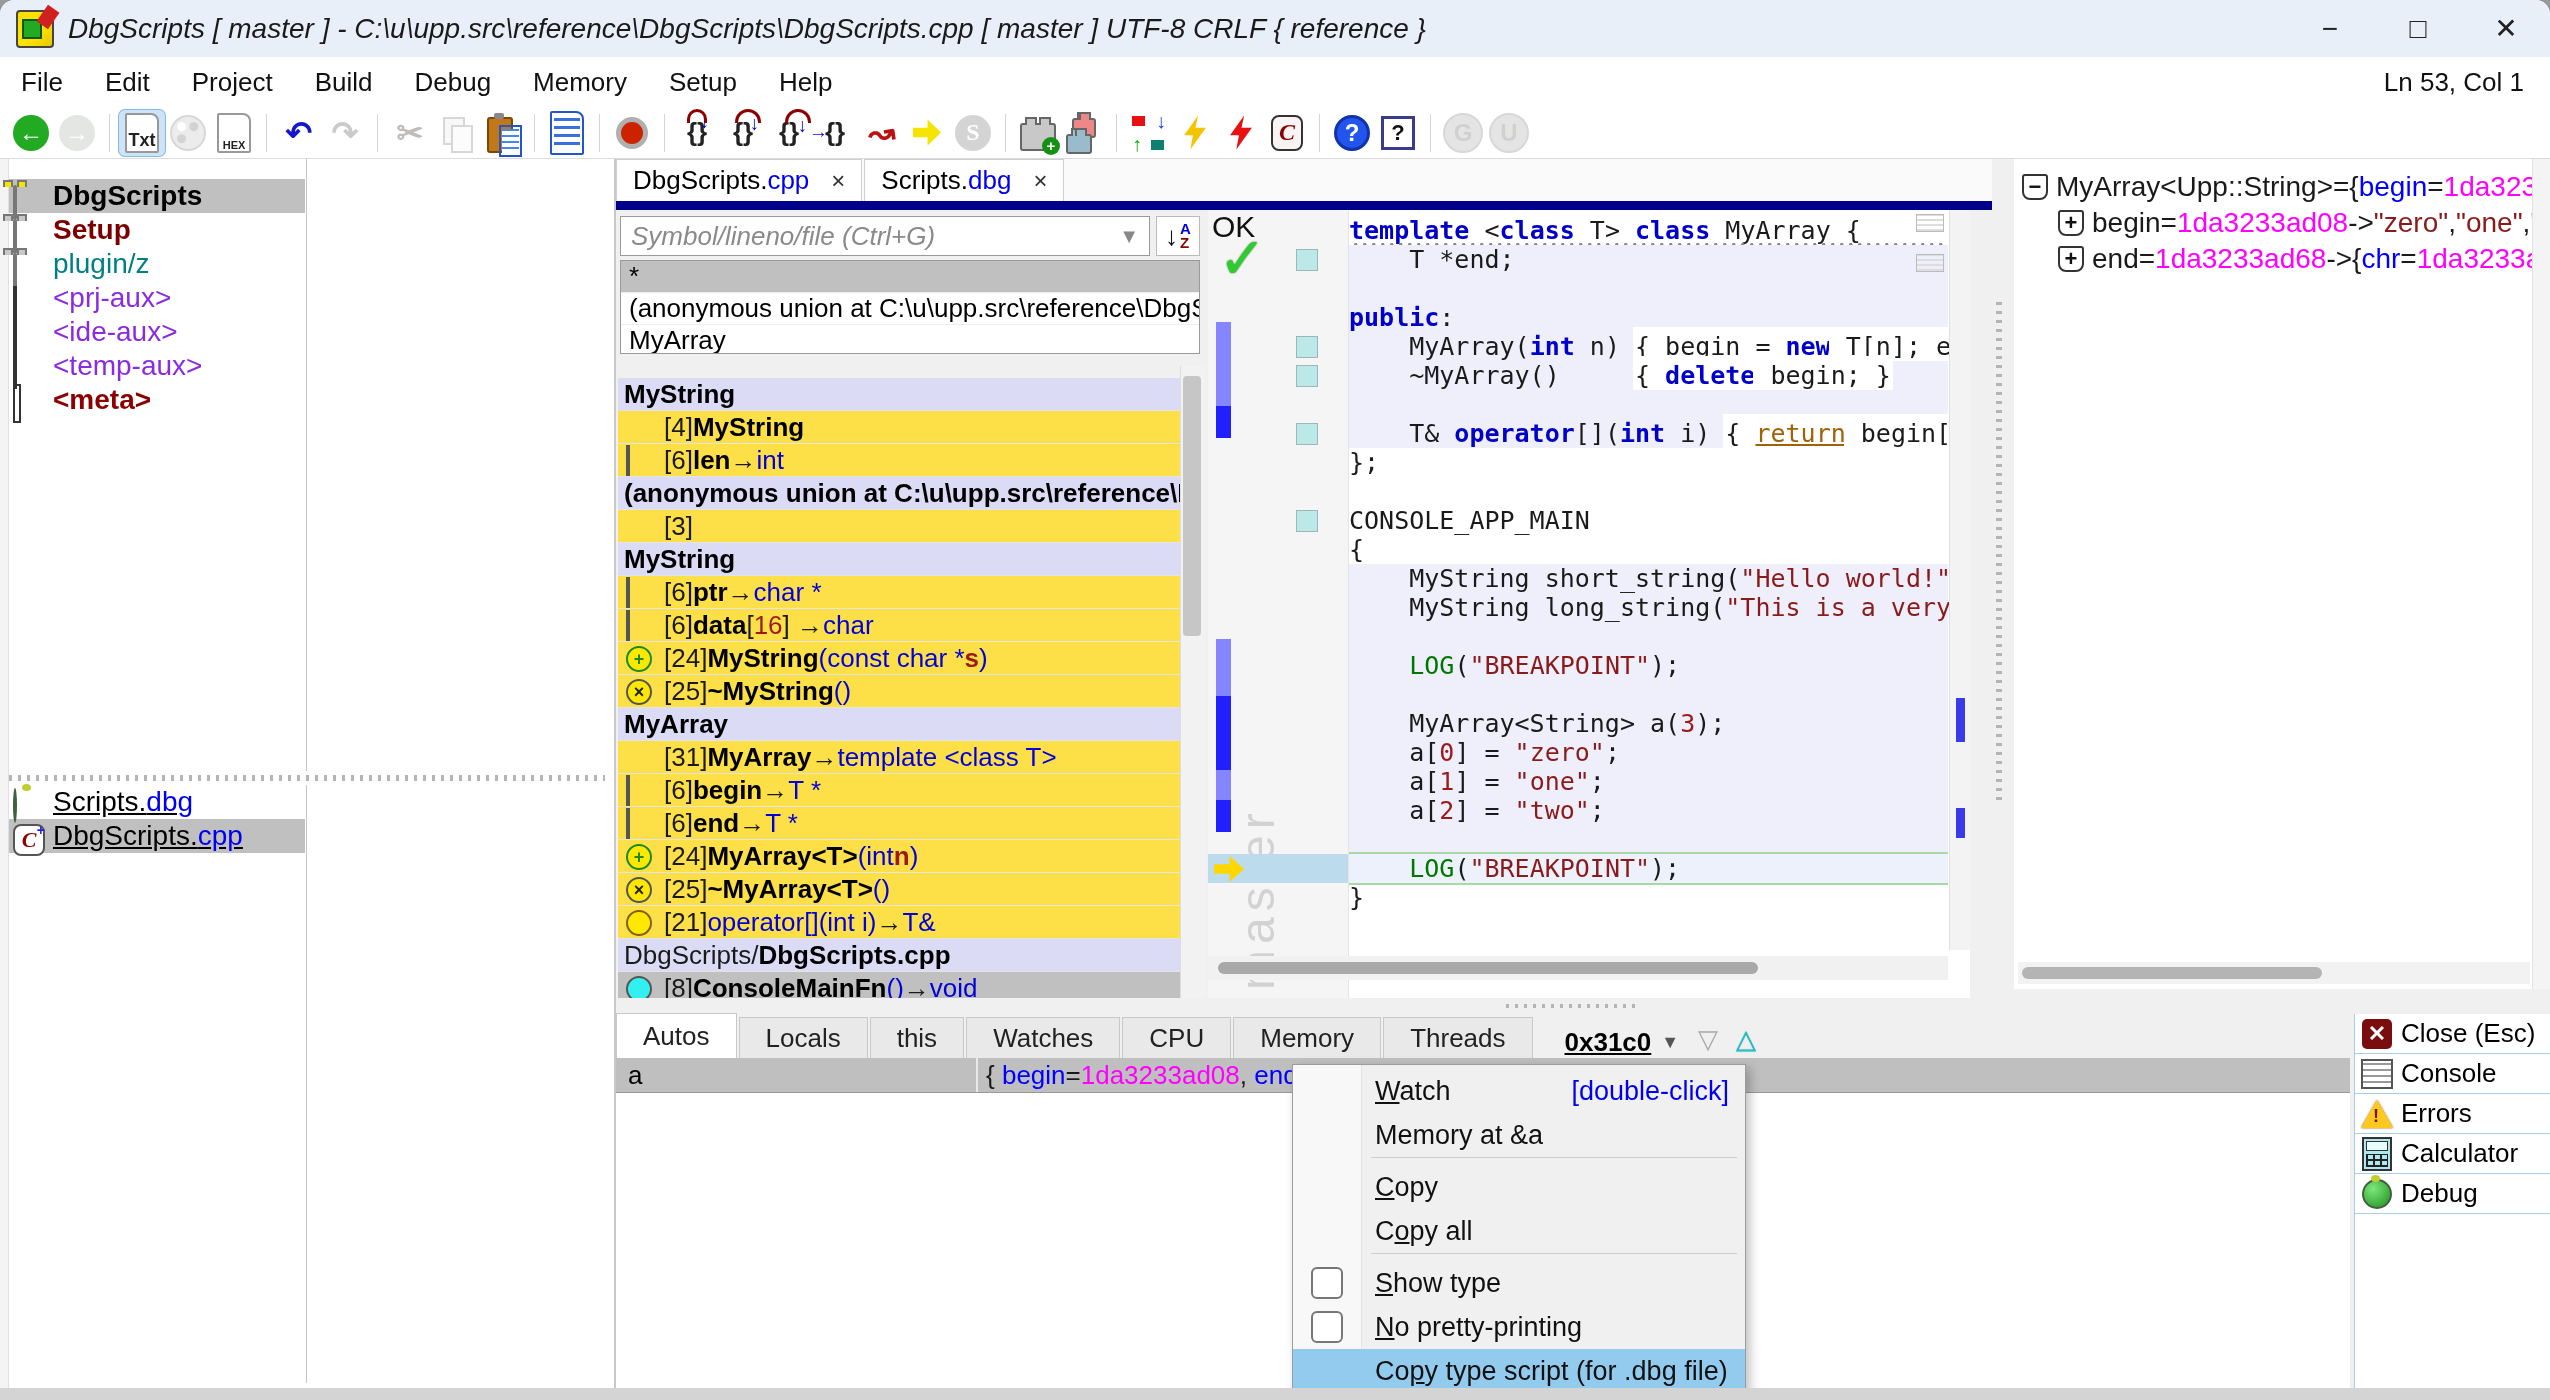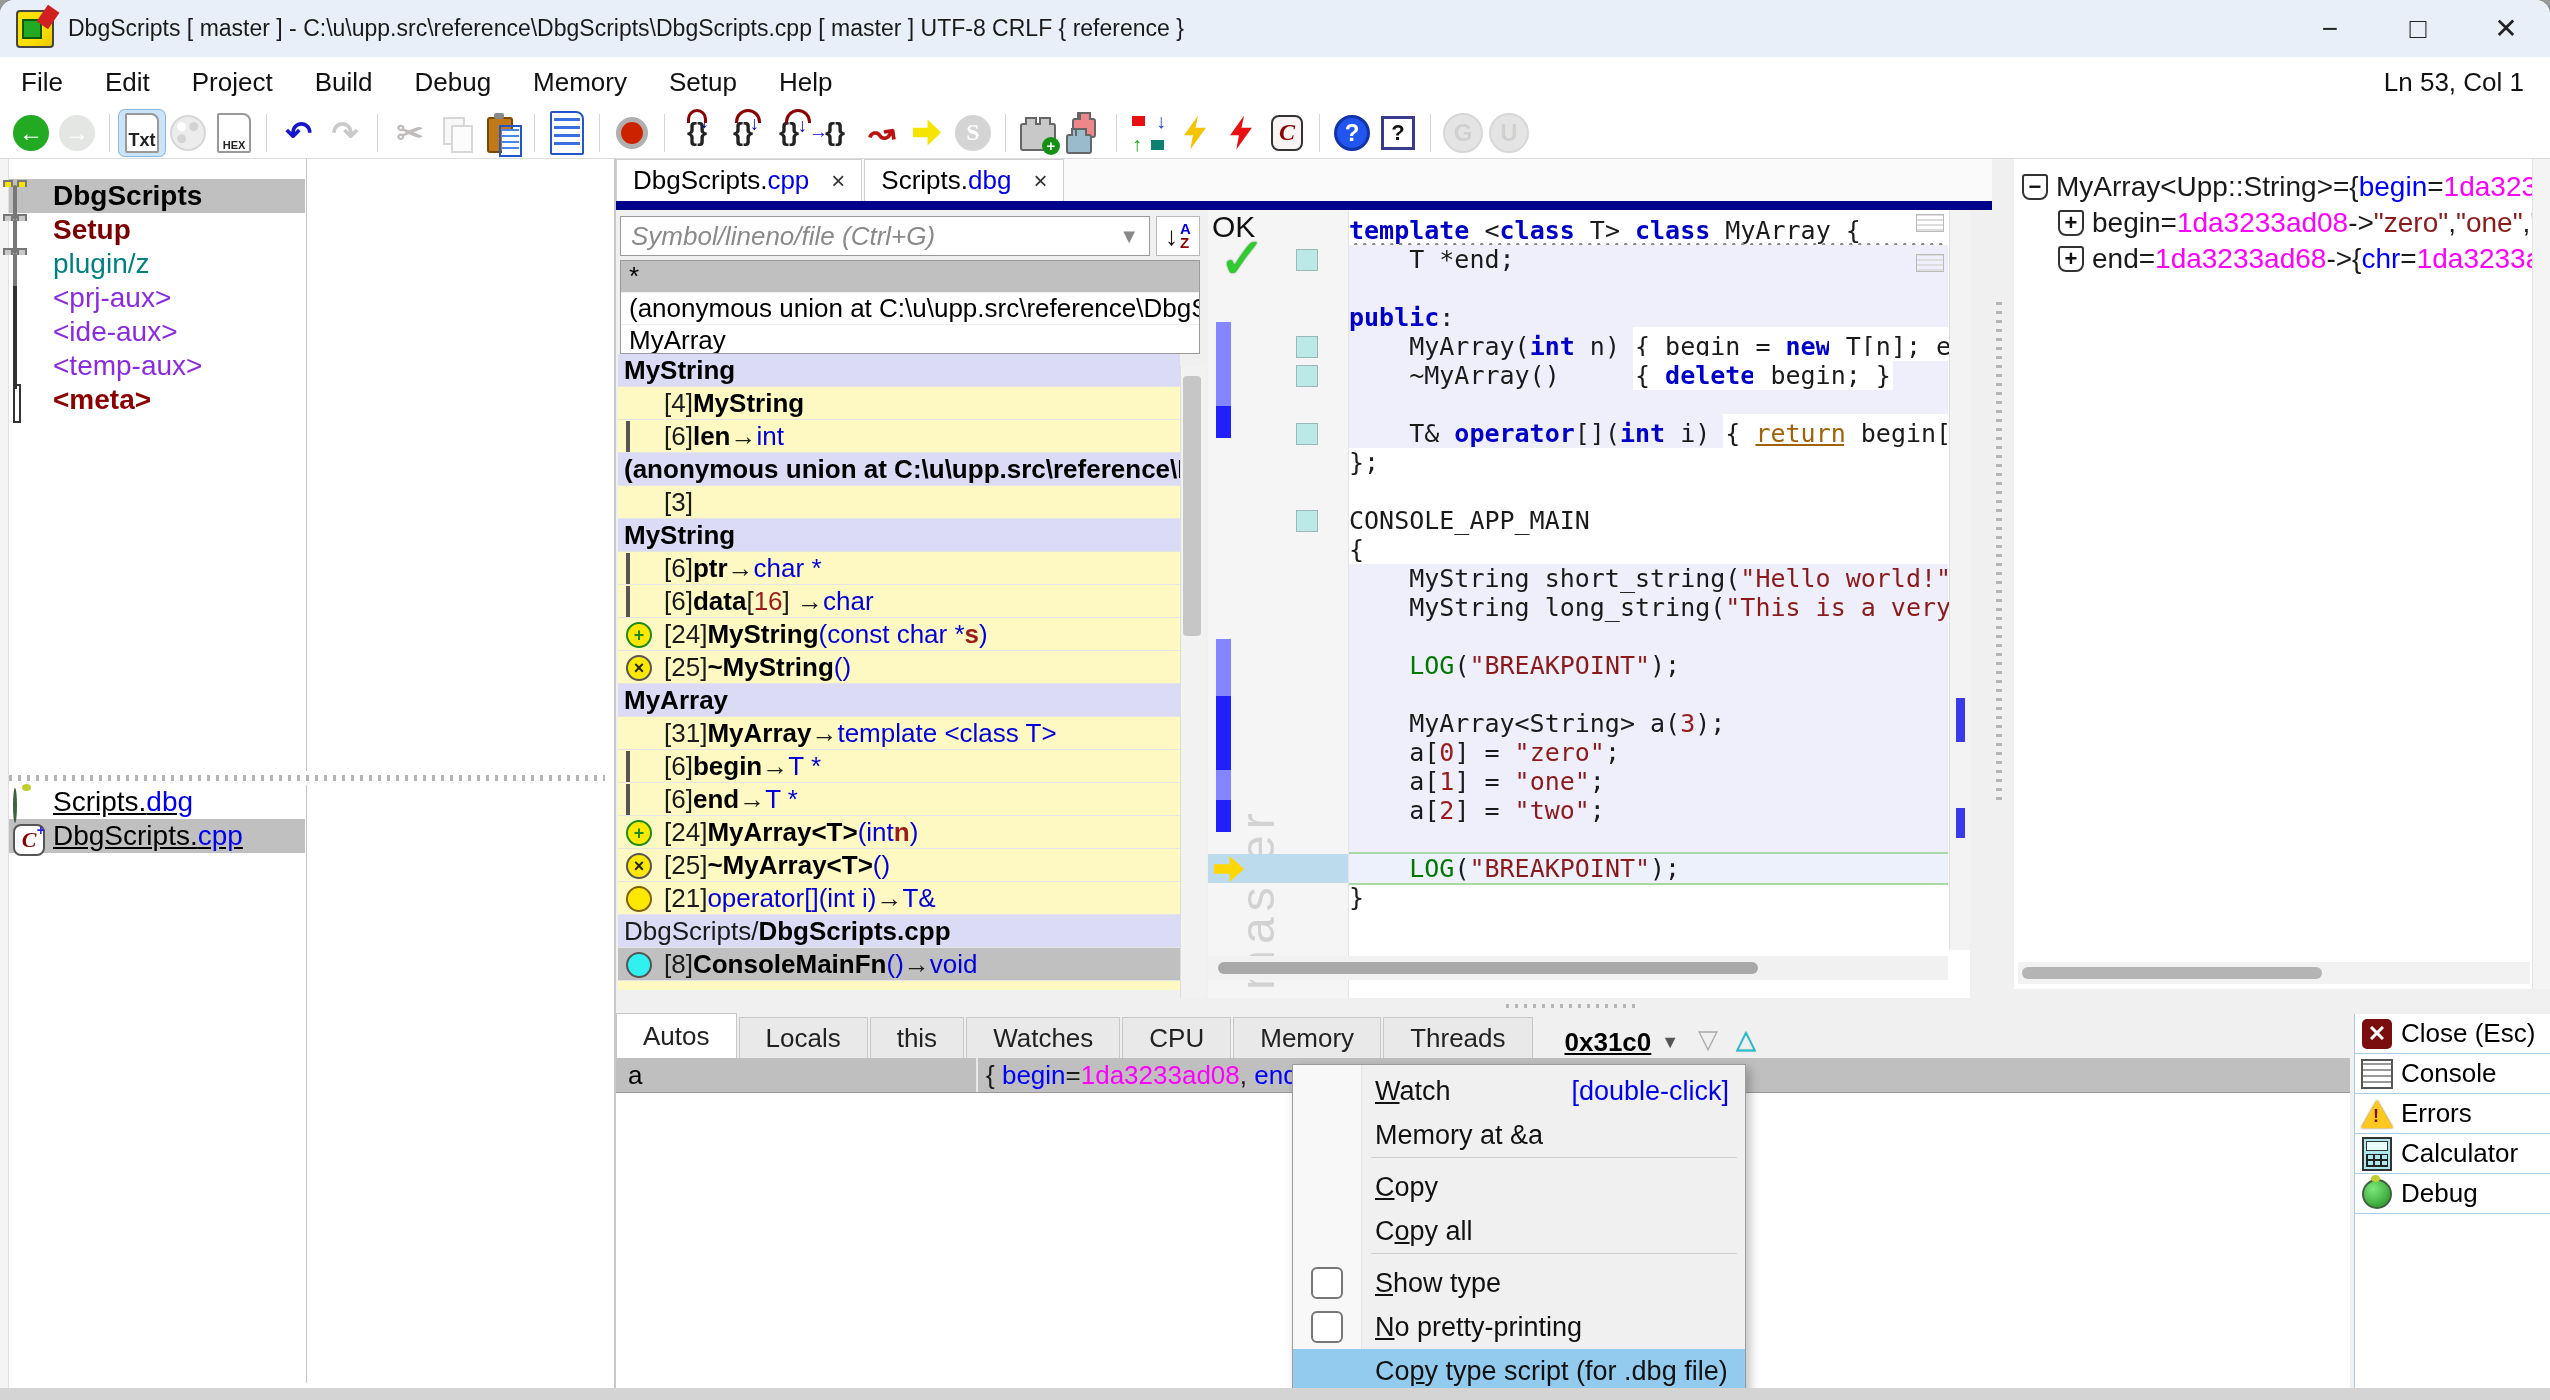--- a/index.html
+++ b/index.html
@@ -3,21 +3,21 @@
 <meta charset="utf-8">
 <style>
   html,body{margin:0;padding:0;background:#9a9a9a;font-family:"Liberation Sans",sans-serif;}
   #win{position:relative;width:2550px;height:1400px;background:#F0F0F0;border-radius:14px 14px 0 0;overflow:hidden;box-shadow:0 0 0 1px #8a8a8a;}
   .abs{position:absolute;}
   
   #titlebar{left:0;top:0;width:2550px;height:57px;background:#E9EFF8;display:flex;align-items:center;border-radius:14px 14px 0 0;}
   #appicon{width:34px;height:34px;margin:0 14px 0 16px;position:relative;background:linear-gradient(135deg,#FFE000 60%,#E8C800 100%);border:2px solid #444;border-radius:4px;}
   #appicon::before{content:"";position:absolute;left:4px;top:7px;width:16px;height:16px;background:#22AA22;border:2px solid #0a5a0a;}
   #appicon::after{content:"";position:absolute;right:-3px;top:-5px;width:14px;height:20px;background:#D02020;transform:rotate(35deg);}
-  #title-text{font-size:23px;color:#1a1a1a;}
+  #title-text{font-size:28px;color:#1a1a1a;font-style:italic;}
   #winbtns{margin-left:auto;display:flex;align-items:center;height:100%;}
   .winbtn{width:88px;height:100%;display:flex;align-items:center;justify-content:center;font-size:28px;color:#222;}
   #menubar{left:0;top:57px;width:2550px;height:50px;background:#fff;display:flex;align-items:center;border-bottom:1px solid #e8e8e8;}
   .menu-item{font-size:26px;color:#111;padding:0 21px;height:100%;display:flex;align-items:center;}
   #lncol{margin-left:auto;margin-right:26px;font-size:26px;color:#111;}
   #toolbar{left:0;top:107px;width:2550px;height:52px;background:#fff;display:flex;align-items:center;padding-left:8px;border-bottom:1px solid #dcdcdc;box-sizing:border-box;}
   .tb-sep{width:1px;height:38px;background:#d5d5d5;margin:0 9px;flex:none;}
   .tb-btn{width:46px;height:46px;display:flex;align-items:center;justify-content:center;flex:none;position:relative;border-radius:6px;}
   .tb-btn.sel{background:#CCE4F7;box-shadow:0 0 0 1px #8AB8E0;}
   .dim{opacity:.38;filter:grayscale(.8);}
@@ -55,21 +55,21 @@
   #navybar{left:616px;top:201px;width:1376px;height:9px;background:#00008B;}
   #searchbox{left:620px;top:216px;width:530px;height:40px;background:#fff;border:1px solid #9a9a9a;display:flex;align-items:center;box-sizing:border-box;}
   #searchbox .ph{font-size:26px;font-style:italic;color:#8a8a8a;padding-left:10px;flex:1;white-space:nowrap;overflow:hidden;}
   #searchbox .dd{color:#888;font-size:20px;padding-right:10px;}
   #sortbtn{left:1156px;top:216px;width:44px;height:40px;border:1px solid #bbb;background:#fff;display:flex;align-items:center;justify-content:center;box-sizing:border-box;}
   #sortbtn .d{font-size:26px;font-weight:700;color:#111;} 
   #sortbtn .az{display:flex;flex-direction:column;font-size:15px;font-weight:700;line-height:14px;margin-left:2px;}
   #sortbtn .a{color:#0000EE;} #sortbtn .z{color:#8B0000;}
   #quicklist{left:620px;top:260px;width:580px;height:94px;border:1px solid #9a9a9a;background:#fff;box-sizing:border-box;overflow:hidden;}
   .qrow{height:31px;display:flex;align-items:center;padding-left:8px;font-size:26px;white-space:nowrap;border-bottom:1px solid #eee;}
-  #symbols{left:618px;top:354px;width:562px;height:636px;background:#fef9c3;overflow:hidden;}
+  #symbols{left:618px;top:378px;width:562px;height:636px;background:#fde047;overflow:hidden;}
   .srow{height:33px;display:flex;align-items:center;font-size:26px;white-space:nowrap;border-bottom:1px solid #e4e4e4;padding-left:6px;box-sizing:border-box;overflow:hidden;}
   .srow.sec{background:#DBDBF6;font-weight:400;}
   .srow .sic{width:26px;height:26px;margin:0 12px 0 2px;flex:none;position:relative;}
   .tri-y{width:0;height:0;border-left:13px solid transparent;border-right:13px solid transparent;border-bottom:24px solid #FFE800;filter:drop-shadow(0 0 1px #806000);}
   .tri-g{width:0;height:0;border-left:13px solid transparent;border-right:13px solid transparent;border-bottom:24px solid #22CC22;filter:drop-shadow(0 0 1px #0a5a0a);}
   .sq-y{width:22px;height:22px;background:#FFE800;border:2px solid #555;margin-top:1px;}
   .cir{width:22px;height:22px;border-radius:50%;display:flex;align-items:center;justify-content:center;font-size:18px;font-weight:700;margin-top:1px;}
   .cir-plus{background:#FFE800;border:2px solid #1a8a1a;color:#1a8a1a;}
   .cir-x{background:#FFE800;border:2px solid #555;color:#222;}
   .cir-y{background:#FFE800;border:2px solid #806000;}

